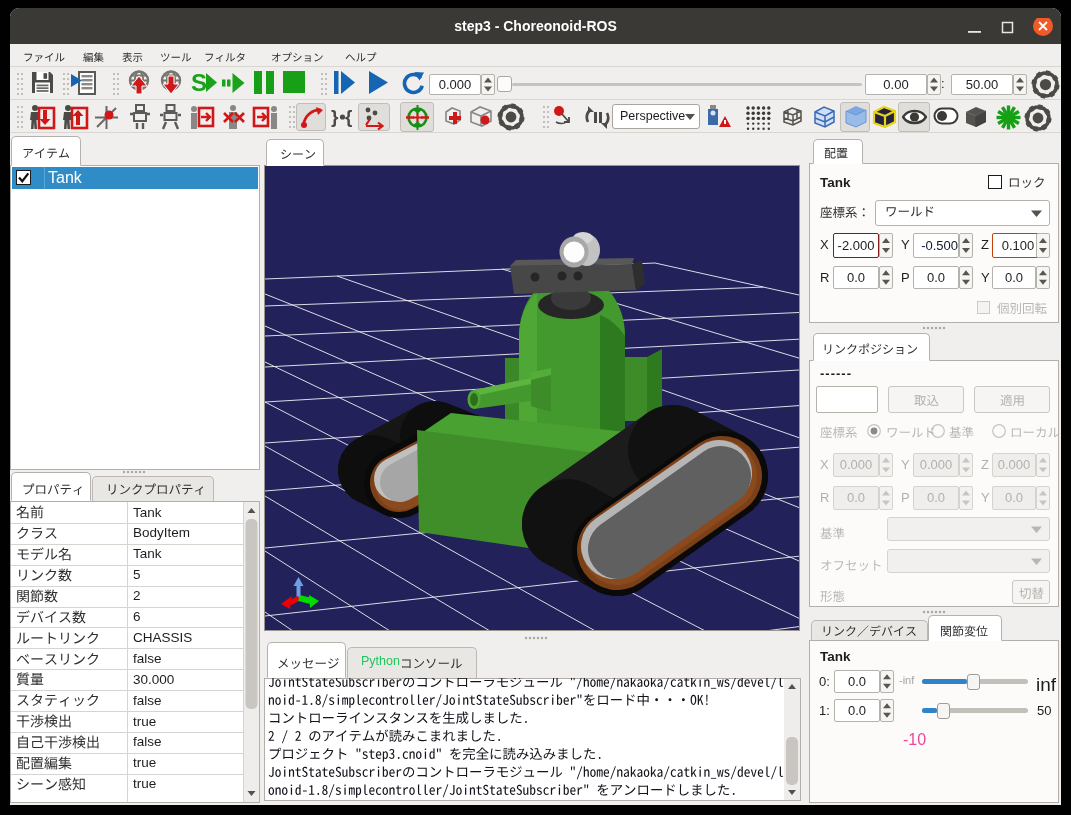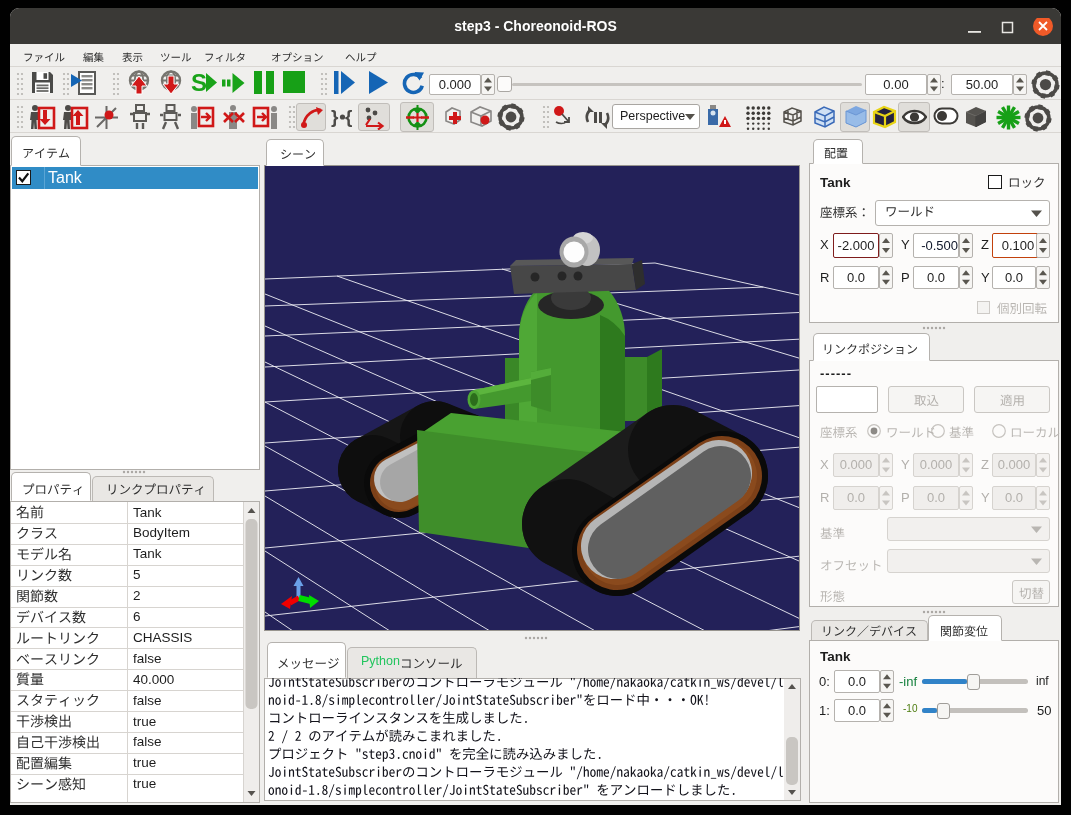--- a/index.html
+++ b/index.html
@@ -613,21 +613,21 @@
 <div class="abs" style="left:133px;top:650.8px;font-size:13.5px;color:#1d1d1d;z-index:3">false</div>
 <div class="abs" style="left:11px;top:669.2px;width:232px;height:1px;background:#d7d4d0;z-index:3"></div>
 <div style="position:absolute;left:16px;top:672.4px;line-height:0;z-index:6">
     <svg width="28.0" height="12.3" overflow="visible">
       <g fill="#2e2e2e" transform="translate(0,12.3) scale(0.014,-0.014)">
         <use href="#R8cea"></use>
         <use href="#R91cf" x="1000"></use>
       </g>
     </svg>
   </div>
-<div class="abs" style="left:133px;top:671.7px;font-size:13.5px;color:#1d1d1d;z-index:3">40.000</div>
+<div class="abs" style="left:133px;top:671.7px;font-size:13.5px;color:#1d1d1d;z-index:3">30.000</div>
 <div class="abs" style="left:11px;top:690.1px;width:232px;height:1px;background:#d7d4d0;z-index:3"></div>
 <div style="position:absolute;left:16px;top:693.3px;line-height:0;z-index:6">
     <svg width="84.0" height="12.3" overflow="visible">
       <g fill="#2e2e2e" transform="translate(0,12.3) scale(0.014,-0.014)">
         <use href="#R30b9"></use>
         <use href="#R30bf" x="1000"></use>
         <use href="#R30c6" x="2000"></use>
         <use href="#R30a3" x="3000"></use>
         <use href="#R30c3" x="4000"></use>
         <use href="#R30af" x="5000"></use>
@@ -1534,33 +1534,33 @@
   </div>
 <div class="abs" style="left:809px;top:640px;width:250px;height:163px;background:#fcfbfa;border:1px solid #b2afab;box-sizing:border-box;z-index:2"></div>
 <div class="abs" style="left:820px;top:649px;font-size:13.5px;font-weight:bold;color:#1d1d1d;z-index:3">Tank</div>
 <div class="abs" style="left:819px;top:674px;font-size:13px;color:#1d1d1d;z-index:3">0:</div>
 <div style="position:absolute;left:834px;top:670px;width:46px;height:23px;background:#ffffff;border:1px solid #b5b2ae;border-radius:2px;box-sizing:border-box;font:13px 'Liberation Sans',sans-serif;color:#1d1d1d;text-align:center;z-index:5;line-height:21px">0.0</div>
 <div style="position:absolute;left:880px;top:670px;width:14px;height:23px;background:#f6f5f3;border:1px solid #b5b2ae;border-radius:2px;box-sizing:border-box;z-index:5"></div>
 <svg style="position:absolute;left:880px;top:670px;z-index:5" width="14" height="23">
     <path d="M3.0,9.200000000000001 l4,-5 l4,5 z" fill="#59564f"></path>
     <path d="M3.0,13.799999999999999 l4,5 l4,-5 z" fill="#59564f"></path>
   </svg>
-<div class="abs" style="left:899px;top:674px;font-size:13px;color:#15803d;z-index:3">-inf</div>
+<div class="abs" style="left:899px;top:674px;font-size:11px;color:#a3a3a3;z-index:3">-inf</div>
 <div class="abs" style="left:922px;top:679px;width:106px;height:5px;background:#c3c0bc;border-radius:2.5px;z-index:3"></div>
 <div class="abs" style="left:922px;top:679px;width:45px;height:5px;background:#3183c8;border-radius:2.5px;z-index:3"></div>
 <div class="abs" style="left:967px;top:673.5px;width:13px;height:16px;background:#f6f5f3;border:1px solid #a09d99;border-radius:3px;box-sizing:border-box;z-index:4"></div>
-<div class="abs" style="left:1036px;top:674px;font-size:12px;color:#1d1d1d;z-index:3">inf</div>
+<div class="abs" style="left:1036px;top:674px;font-size:19px;color:#1d1d1d;z-index:3">inf</div>
 <div class="abs" style="left:819px;top:703px;font-size:13px;color:#1d1d1d;z-index:3">1:</div>
 <div style="position:absolute;left:834px;top:699px;width:46px;height:23px;background:#ffffff;border:1px solid #b5b2ae;border-radius:2px;box-sizing:border-box;font:13px 'Liberation Sans',sans-serif;color:#1d1d1d;text-align:center;z-index:5;line-height:21px">0.0</div>
 <div style="position:absolute;left:880px;top:699px;width:14px;height:23px;background:#f6f5f3;border:1px solid #b5b2ae;border-radius:2px;box-sizing:border-box;z-index:5"></div>
 <svg style="position:absolute;left:880px;top:699px;z-index:5" width="14" height="23">
     <path d="M3.0,9.200000000000001 l4,-5 l4,5 z" fill="#59564f"></path>
     <path d="M3.0,13.799999999999999 l4,5 l4,-5 z" fill="#59564f"></path>
   </svg>
-<div class="abs" style="left:903px;top:703px;font-size:10px;color:#4d7c0f;z-index:3">-10</div>
+<div class="abs" style="left:903px;top:731px;font-size:16px;color:#ec4899;z-index:3">-10</div>
 <div class="abs" style="left:922px;top:708px;width:106px;height:5px;background:#c3c0bc;border-radius:2.5px;z-index:3"></div>
 <div class="abs" style="left:922px;top:708px;width:15px;height:5px;background:#3183c8;border-radius:2.5px;z-index:3"></div>
 <div class="abs" style="left:937px;top:702.5px;width:13px;height:16px;background:#f6f5f3;border:1px solid #a09d99;border-radius:3px;box-sizing:border-box;z-index:4"></div>
 <div class="abs" style="left:1037px;top:703px;font-size:13px;color:#1d1d1d;z-index:3">50</div>
 <svg width="0" height="0" style="position:absolute">
     <defs>
       <path id="R30d5" d="M861 665 800 704C781 699 762 699 747 699C701 699 302 699 245 699C212 699 173 702 145 705V617C171 618 205 620 245 620C302 620 698 620 756 620C742 524 696 385 625 294C541 187 429 102 235 53L303 -22C487 36 606 129 697 246C776 349 824 510 846 615C850 634 854 651 861 665Z"></path>
       <path id="R30a1" d="M865 505 820 547C807 544 780 542 765 542C717 542 310 542 271 542C241 542 205 545 177 549V466C208 468 241 470 271 470C310 470 693 469 749 469C720 420 648 332 577 289L642 244C732 306 816 431 845 478C850 486 859 498 865 505ZM529 402H442C445 382 448 362 448 342C448 212 429 102 294 11C271 -5 247 -15 225 -23L296 -79C507 38 527 189 529 402Z"></path>
       <path id="R30a4" d="M86 361 126 283C265 326 402 386 507 446V76C507 38 504 -12 501 -31H599C595 -11 593 38 593 76V498C695 566 787 642 863 721L796 783C727 700 627 613 523 548C412 478 259 408 86 361Z"></path>
       <path id="R30eb" d="M524 21 577 -23C584 -17 595 -9 611 0C727 57 866 160 952 277L905 345C828 232 705 141 613 99C613 130 613 613 613 676C613 714 616 742 617 750H525C526 742 530 714 530 676C530 613 530 123 530 77C530 57 528 37 524 21ZM66 26 141 -24C225 45 289 143 319 250C346 350 350 564 350 675C350 705 354 735 355 747H263C267 726 270 704 270 674C270 563 269 363 240 272C210 175 150 86 66 26Z"></path>

